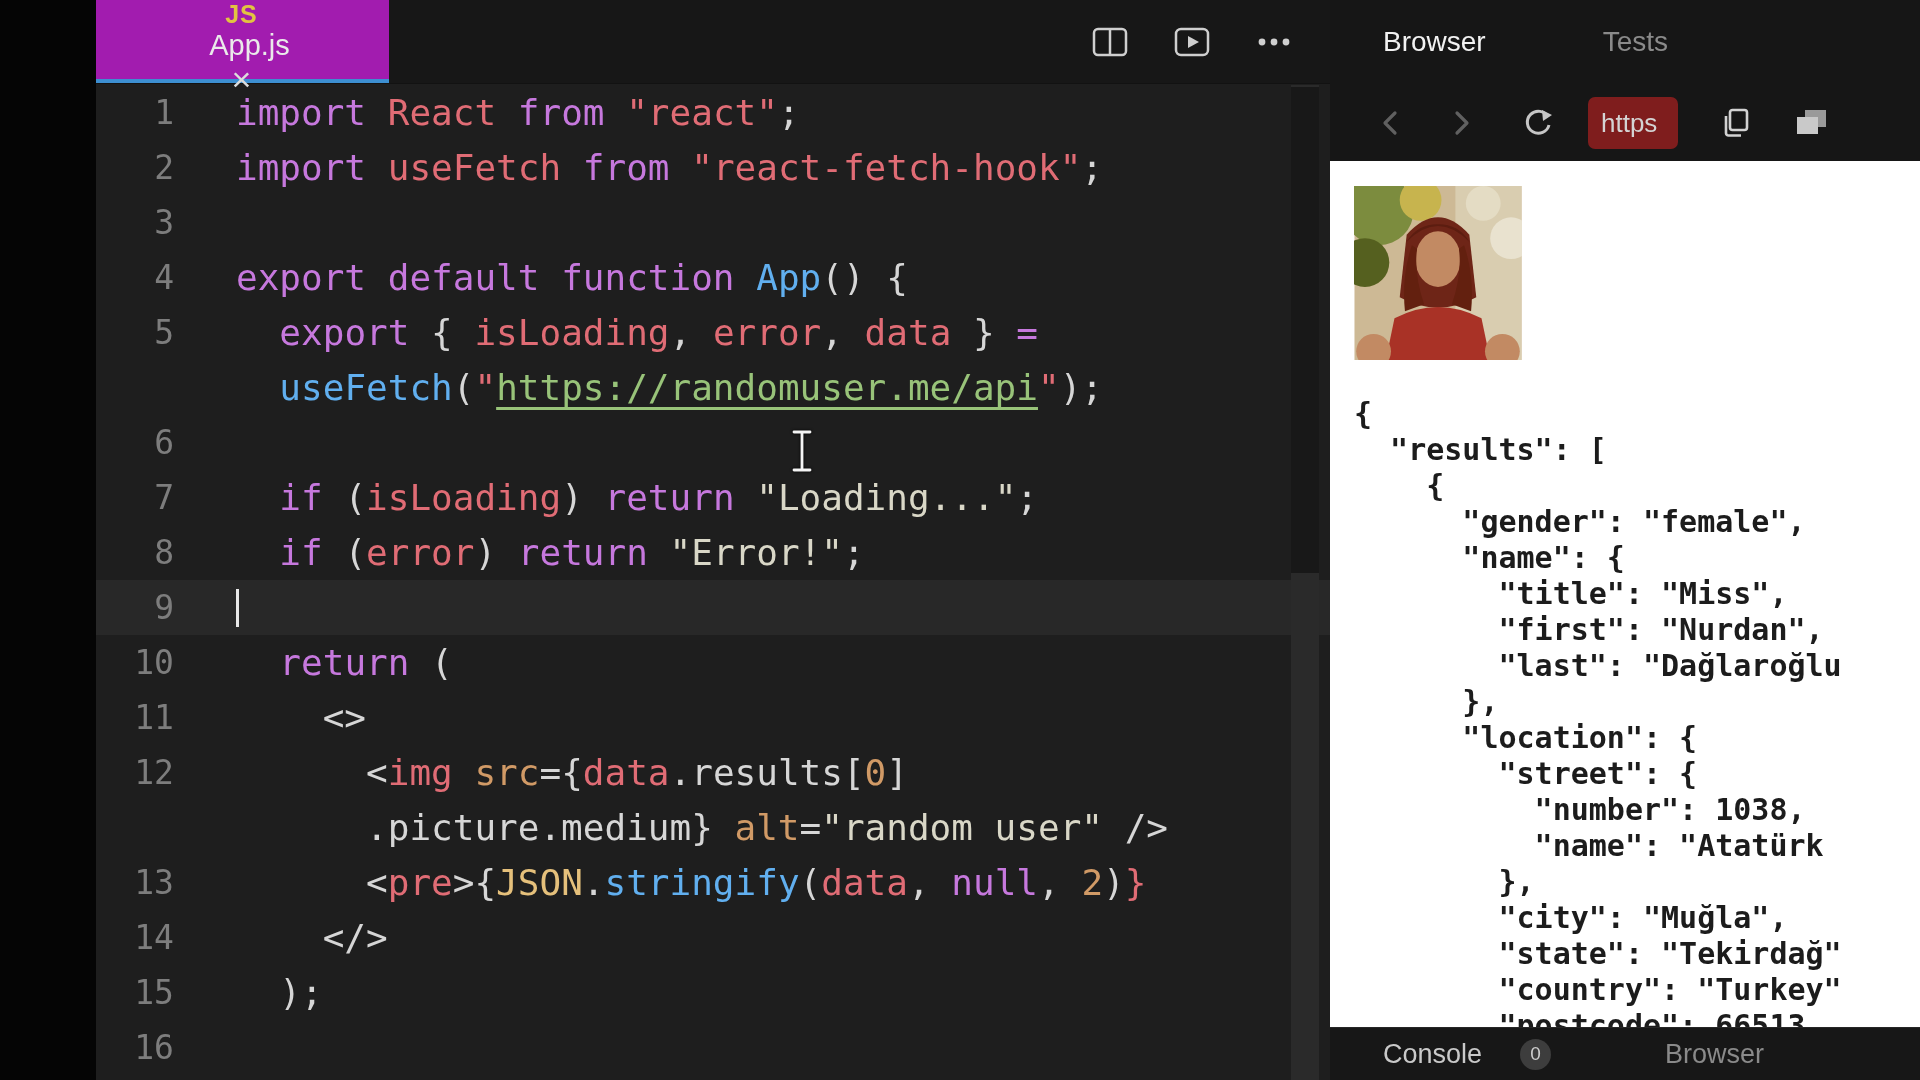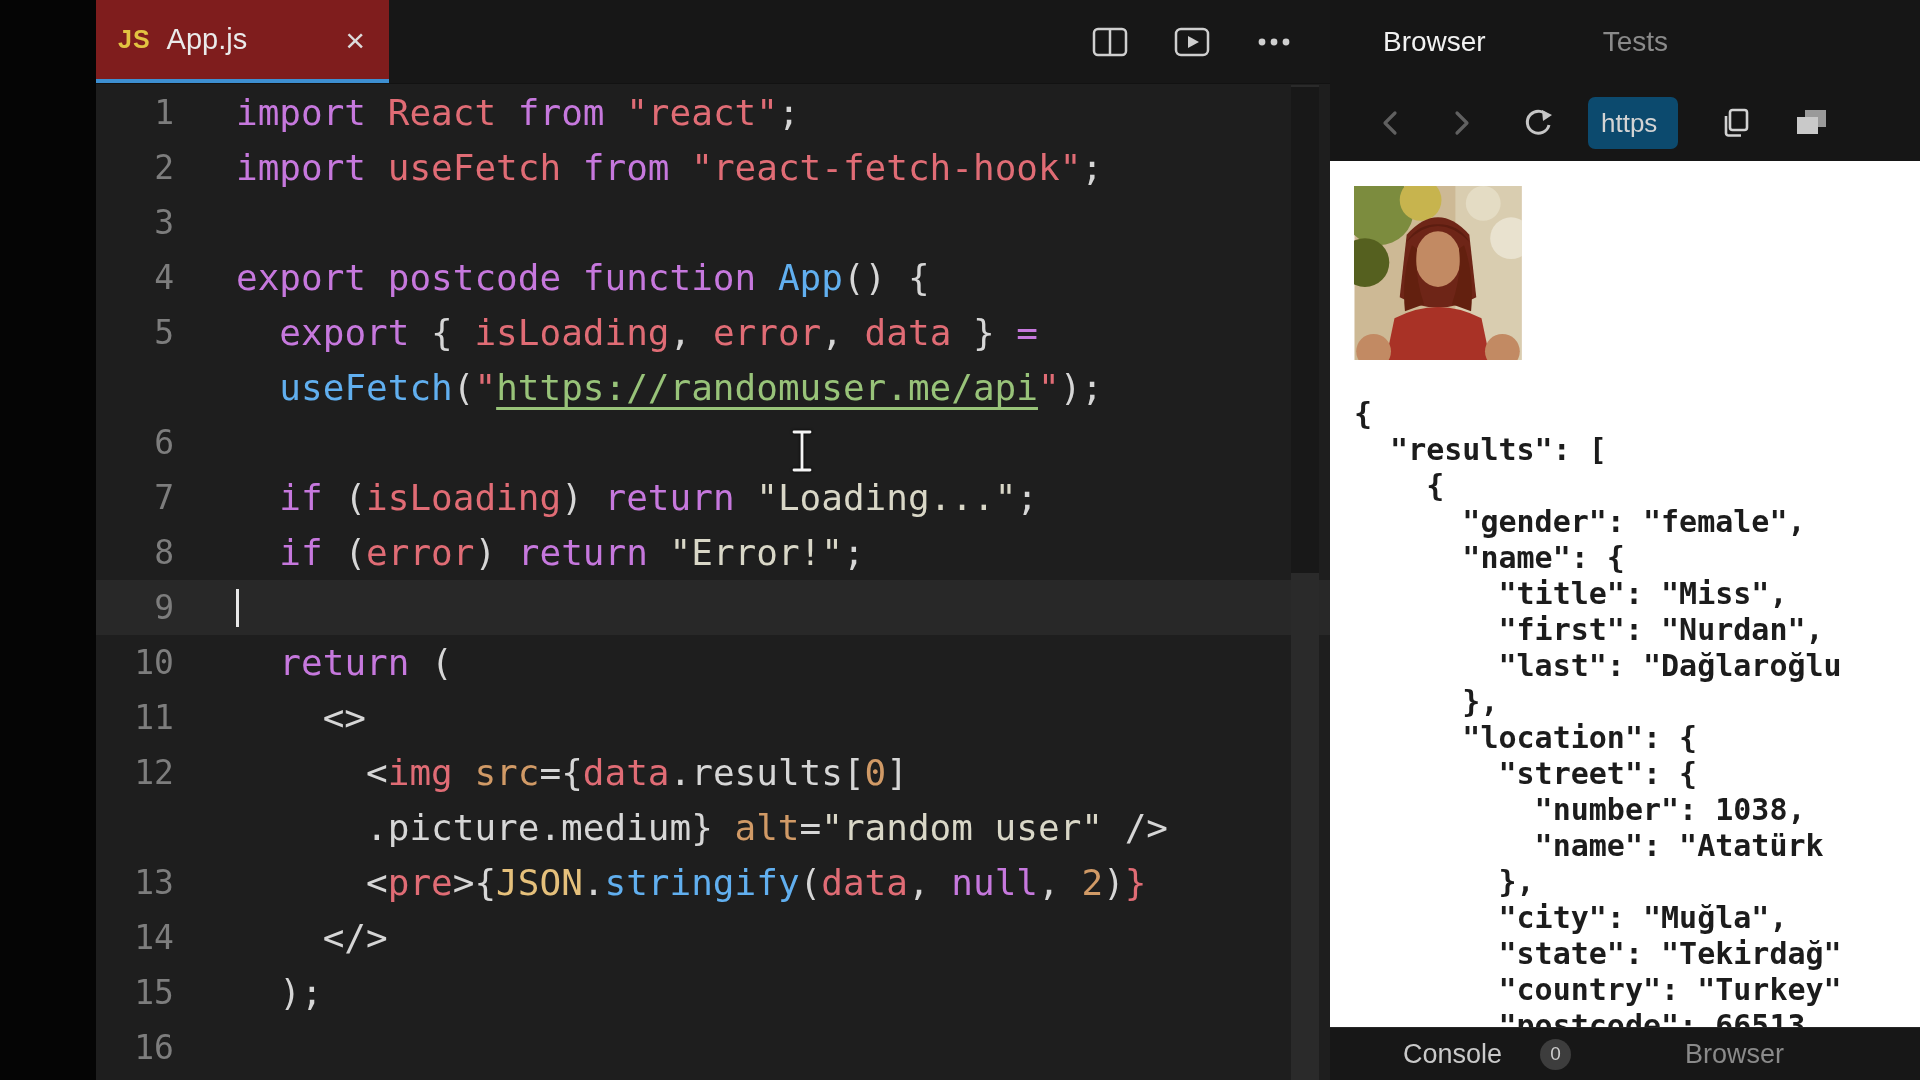--- a/index.html
+++ b/index.html
@@ -8,21 +8,21 @@
   .screen { position:relative; width:1920px; height:1080px; background:#0a0a0a; }
 
   
   .left-strip { position:absolute; left:0; top:0; width:96px; height:1080px; background:#050505; }
 
   
   .editor { position:absolute; left:96px; top:0; width:1234px; height:1080px; background:#1e1e1e; }
   .tabbar { position:absolute; left:0; top:0; width:100%; height:84px; background:#171717;
             border-bottom:1px solid #121212; display:flex; align-items:stretch; }
   .tab { width:293px; display:flex; align-items:center; padding:0 24px 0 22px;
-         background:#7f1d1d; border-bottom:4px solid #3d8fd1; cursor:default; }
+         background:#a21caf; border-bottom:4px solid #3d8fd1; cursor:default;flex-direction:column; }
   .js-badge { color:#e2c341; font-weight:bold; font-size:25px; letter-spacing:1px; }
   .tab-title { color:#eaeaea; font-size:29px; margin-left:16px; flex:1; }
   .tab-close { color:#dcdcdc; font-size:34px; line-height:34px; }
   .tab-actions { margin-left:auto; display:flex; align-items:center; gap:46px; margin-right:38px; }
   .tb-icon { display:flex; align-items:center; justify-content:center; }
 
   .code-area { position:absolute; left:0; top:85px; right:0; bottom:0; overflow:hidden;
                font-family:"DejaVu Sans Mono", monospace; }
   .crow { display:flex; height:55px; white-space:pre; font-size:36px; line-height:55px; }
   .crow.current { background:#282828; }
@@ -47,34 +47,34 @@
 
   
   .panel { position:absolute; left:1330px; top:0; width:590px; height:1080px;
            background:#161616; display:flex; flex-direction:column; }
   .panel-tabs { height:84px; flex:none; display:flex; align-items:center; padding-left:53px; gap:117px; }
   .ptab { font-size:28px; color:#8a8a8a; cursor:default; }
   .ptab.active { color:#f2f2f2; }
 
   .navbar { height:77px; flex:none; display:flex; align-items:center; padding-left:46px; }
   .nav-btn { display:flex; align-items:center; justify-content:center; }
-  .url-pill { width:90px; height:52px; margin-left:34px; background:#0c4a6e; border-radius:7px;
+  .url-pill { width:90px; height:52px; margin-left:34px; background:#7f1d1d; border-radius:7px;
               color:#d4d4d4; font-size:26px; line-height:52px; padding-left:13px;
               overflow:hidden; white-space:nowrap; }
   .gap44 { margin-left:44px; } .gap46 { margin-left:46px; } .gap42 { margin-left:42px; }
 
   .browser-view { flex:1; background:#ffffff; overflow:hidden; padding:25px 0 0 24px; }
   .avatar-wrap { width:168px; height:174px; }
   .json-preview { margin-top:36px; font-family:"DejaVu Sans Mono", monospace;
                   font-weight:bold; font-size:30px; color:#1c1c1c; }
   .pline { white-space:pre; height:36px; line-height:36px; overflow:hidden; }
 
   .panel-footer { height:53px; flex:none; background:#171717; border-top:1px solid #262626;
                   display:flex; align-items:center; padding-left:53px; }
-  .console-label { font-size:27px; color:#c9c9c9;margin-left:20px; }
+  .console-label { font-size:27px; color:#c9c9c9; }
   .console-badge { margin-left:38px; width:31px; height:31px; border-radius:50%; background:#3d3d3d;
                    color:#cccccc; font-size:19px; display:flex; align-items:center; justify-content:center; }
   .problems-label { margin-left:114px; font-size:27px; color:#8a8a8a;
                     max-width:112px; overflow:hidden; white-space:nowrap; }
 
   
   .mouse { position:absolute; left:790px; top:428px; filter:drop-shadow(0 0 1.5px #000); }
 </style>
 </head>
 <body>
@@ -111,21 +111,21 @@
           </svg>
         </span>
       </div>
     </div>
 
     <div class="code-area">
       <div>
           <div class="crow"><span class="ln">1</span><span class="codeline"><span class="tk-kw">import</span><span class="tk-pl"> </span><span class="tk-id">React</span><span class="tk-pl"> </span><span class="tk-kw">from</span><span class="tk-pl"> </span><span class="tk-id">"react"</span><span class="tk-pl">;</span></span></div>
           <div class="crow"><span class="ln">2</span><span class="codeline"><span class="tk-kw">import</span><span class="tk-pl"> </span><span class="tk-id">useFetch</span><span class="tk-pl"> </span><span class="tk-kw">from</span><span class="tk-pl"> </span><span class="tk-id">"react-fetch-hook"</span><span class="tk-pl">;</span></span></div>
           <div class="crow"><span class="ln">3</span><span class="codeline"></span></div>
-          <div class="crow"><span class="ln">4</span><span class="codeline"><span class="tk-kw">export</span><span class="tk-pl"> </span><span class="tk-kw">postcode</span><span class="tk-pl"> </span><span class="tk-kw">function</span><span class="tk-pl"> </span><span class="tk-fn">App</span><span class="tk-pl">() {</span></span></div>
+          <div class="crow"><span class="ln">4</span><span class="codeline"><span class="tk-kw">export</span><span class="tk-pl"> </span><span class="tk-kw">default</span><span class="tk-pl"> </span><span class="tk-kw">function</span><span class="tk-pl"> </span><span class="tk-fn">App</span><span class="tk-pl">() {</span></span></div>
           <div class="crow"><span class="ln">5</span><span class="codeline"><span class="tk-pl">  </span><span class="tk-kw">export</span><span class="tk-pl"> { </span><span class="tk-id">isLoading</span><span class="tk-pl">, </span><span class="tk-id">error</span><span class="tk-pl">, </span><span class="tk-id">data</span><span class="tk-pl"> } </span><span class="tk-op">=</span></span></div>
           <div class="crow"><span class="ln"></span><span class="codeline"><span class="tk-pl">  </span><span class="tk-fn">useFetch</span><span class="tk-pl">(</span><span class="tk-id">"</span><span class="tk-url">https://randomuser.me/api</span><span class="tk-id">"</span><span class="tk-pl">);</span></span></div>
           <div class="crow"><span class="ln">6</span><span class="codeline"></span></div>
           <div class="crow"><span class="ln">7</span><span class="codeline"><span class="tk-pl">  </span><span class="tk-kw">if</span><span class="tk-pl"> (</span><span class="tk-id">isLoading</span><span class="tk-pl">) </span><span class="tk-kw">return</span><span class="tk-pl"> </span><span class="tk-strp">"Loading..."</span><span class="tk-pl">;</span></span></div>
           <div class="crow"><span class="ln">8</span><span class="codeline"><span class="tk-pl">  </span><span class="tk-kw">if</span><span class="tk-pl"> (</span><span class="tk-id">error</span><span class="tk-pl">) </span><span class="tk-kw">return</span><span class="tk-pl"> </span><span class="tk-strp">"Error!"</span><span class="tk-pl">;</span></span></div>
           <div class="crow current"><span class="ln">9</span><span class="codeline"><span class="caret"></span></span></div>
           <div class="crow"><span class="ln">10</span><span class="codeline"><span class="tk-pl">  </span><span class="tk-kw">return</span><span class="tk-pl"> (</span></span></div>
           <div class="crow"><span class="ln">11</span><span class="codeline"><span class="tk-pl">    &lt;&gt;</span></span></div>
           <div class="crow"><span class="ln">12</span><span class="codeline"><span class="tk-pl">      &lt;</span><span class="tk-tag">img</span><span class="tk-pl"> </span><span class="tk-attr">src</span><span class="tk-pl">={</span><span class="tk-id">data</span><span class="tk-pl">.results[</span><span class="tk-num">0</span><span class="tk-pl">]</span></span></div>
           <div class="crow"><span class="ln"></span><span class="codeline"><span class="tk-pl">      .picture.medium} </span><span class="tk-attr">alt</span><span class="tk-pl">=</span><span class="tk-strp">"random user"</span><span class="tk-pl"> /&gt;</span></span></div>

